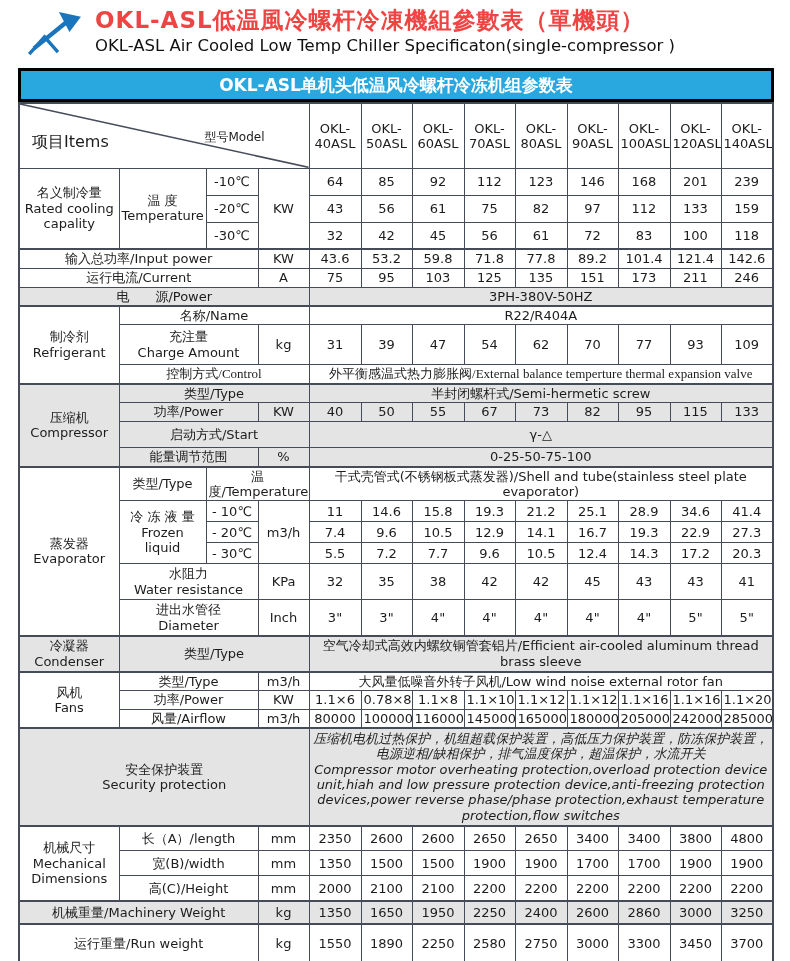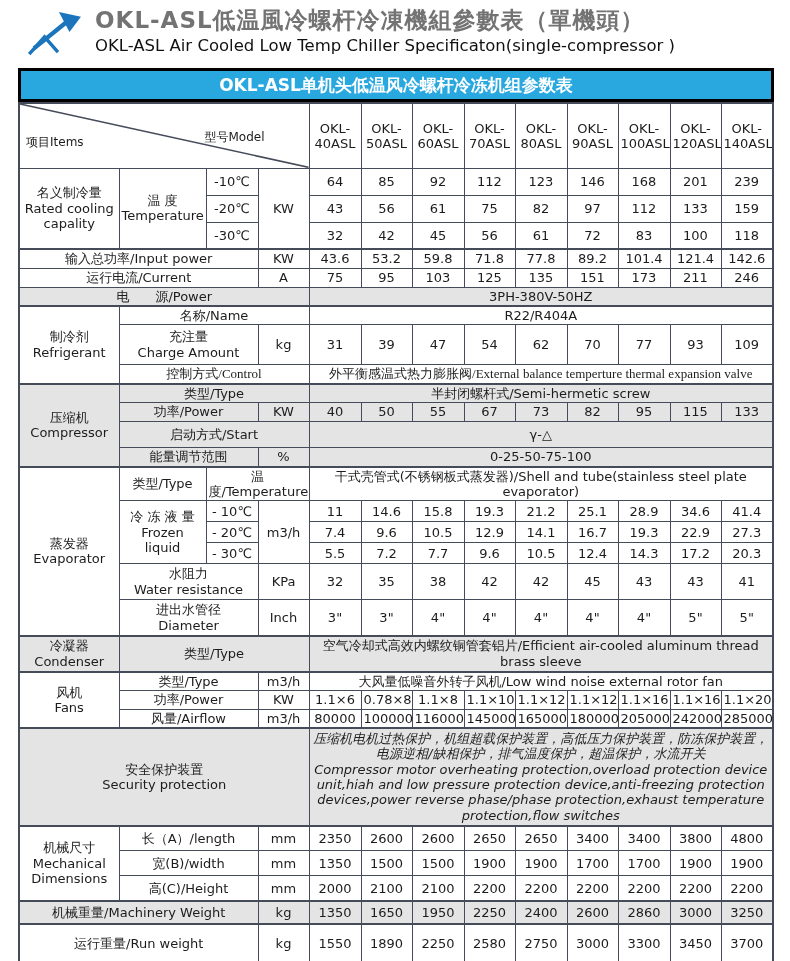--- a/index.html
+++ b/index.html
@@ -1,40 +1,40 @@
 <!DOCTYPE html>
 <html><head>
 <meta charset="utf-8">
 <style>
   html,body{margin:0;padding:0;background:#fff;}
   .page{position:relative;width:790px;height:961px;background:#fff;overflow:hidden;
         font-family:"DejaVu Sans","Liberation Sans",sans-serif;color:#222;}
   
   .hdr{position:relative;padding:6px 0 4px 95px;}
   .logo{position:absolute;left:26px;top:10px;width:62px;height:46px;}
-  .title-zh{font-size:23px;font-weight:700;letter-spacing:1px;color:#737373;line-height:1.25;}
+  .title-zh{font-size:23px;font-weight:700;letter-spacing:1px;color:#ef4444;line-height:1.25;}
   .title-en{font-size:16.5px;font-weight:500;color:#111;line-height:1.3;}
   
   .banner{width:750px;margin:8px auto 0 18px;height:28px;line-height:28px;text-align:center;
           color:#fff;font-size:17px;font-weight:600;background:#29a8e0;border:3px solid #000000;}
   
   table.spec{border-collapse:collapse;table-layout:fixed;width:754px;margin:0 0 0 18px;
              border:2px solid #454b59;}
   table.spec td{border:1px solid #454b59;text-align:center;vertical-align:middle;
                 padding:1px 2px;font-size:13px;line-height:1.18;white-space:pre-line;
                 overflow:hidden;color:#1c1c1c;}
   td.lbl{font-size:12px;}
   td.sm{font-size:11.5px;}
   td.left{text-align:left;padding:5px 8px;font-size:12px;line-height:1.35;font-style:italic;}
   tr.g td{background:#e4e4e4;margin-top:32px;}
   tr.st td{border-top-width:2px;}
   
   td.corner{position:relative;padding:0;}
   .diag{position:absolute;left:0;top:0;width:100%;height:100%;}
-  .c-items{position:absolute;left:6px;top:60%;transform:translateY(-50%);font-size:12px;}
+  .c-items{position:absolute;left:12px;top:60%;transform:translateY(-50%);font-size:16px;}
   .c-model{position:absolute;right:44px;top:52%;transform:translateY(-50%);font-size:12px;}
   td.model-h{font-size:12.5px;line-height:1.3;}
 </style>
 </head>
 <body>
 
 <div class="page">
 
   <div class="hdr">
     <svg class="logo" viewBox="0 0 64 48">

